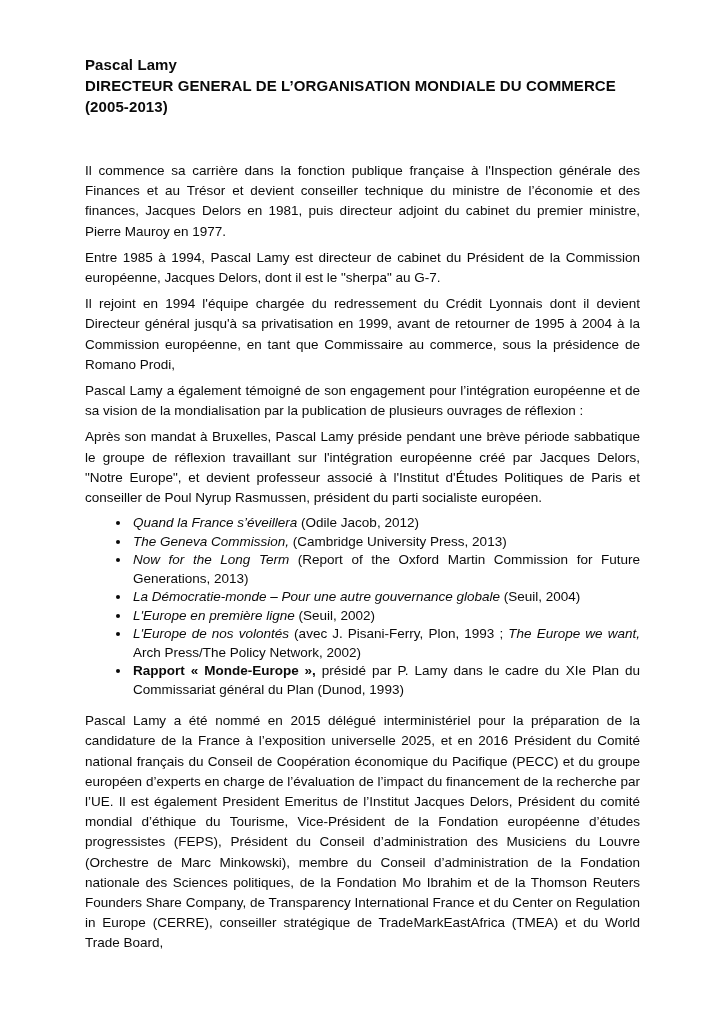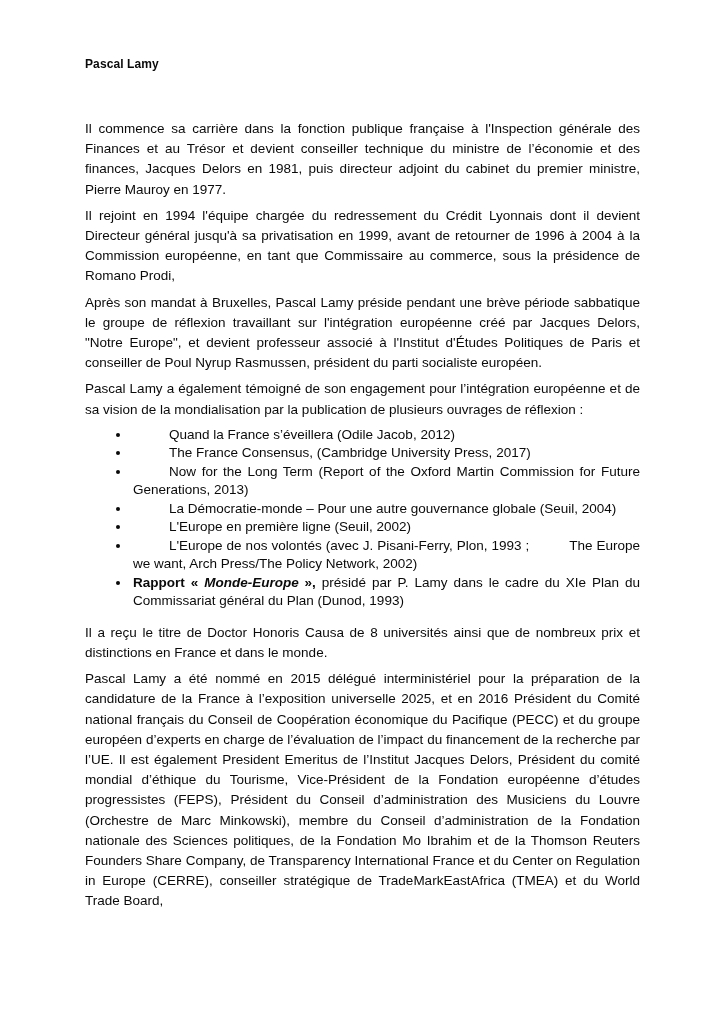--- a/index.html
+++ b/index.html
@@ -19,21 +19,21 @@
     color: #0a0a0a;
     overflow: hidden;
     -webkit-font-smoothing: antialiased;
   }
   .doc-header {
     margin-bottom: 44px;
   }
   .doc-title,
   .doc-subtitle {
     margin: 0;
-    font-size: 12px;
+    font-size: 15px;
     font-weight: 700;
     line-height: 21px;
     letter-spacing: 0.1px;
   }
   .doc-body p {
     margin: 0 0 6px 0;
     line-height: 20.2px;
     text-align: justify;
     text-justify: inter-word;
   }
@@ -45,55 +45,56 @@
     padding: 0 0 0 46px;
     list-style: disc outside;
   }
   ul.publications li {
     line-height: 18.5px;
     text-align: justify;
     text-justify: inter-word;
     padding-left: 2px;
   }
   .seg-r { font-style: normal; font-weight: 400; }
-  .seg-i { font-weight: 400; margin-left: 36px; }
+  .seg-i { font-style: italic; font-weight: 400; }
   .seg-b { font-style: normal; font-weight: 700; }
-  .seg-bi { font-style: italic; font-weight: 700; margin-top: 16px; }
+  .seg-bi { font-weight: 700; margin-top: 16px; }
 </style>
 </head>
 <body>
 
 <div class="page">
 
   <header class="doc-header">
     <p class="doc-title">Pascal Lamy</p>
+    <p class="doc-subtitle">DIRECTEUR GENERAL DE L’ORGANISATION MONDIALE DU COMMERCE (2005-2013)</p>
   </header>
 
   <main class="doc-body">
 
 
 
     <p>Il commence sa carrière dans la fonction publique française à l'Inspection générale des Finances et au Trésor et devient conseiller technique du ministre de l’économie et des finances, Jacques Delors en 1981, puis directeur adjoint du cabinet du premier ministre, Pierre Mauroy en 1977.</p>
 
+    <p>Entre 1985 à 1994, Pascal Lamy est directeur de cabinet du Président de la Commission européenne, Jacques Delors, dont il est le "sherpa" au G-7.</p>
 
-    <p>Il rejoint en 1994 l'équipe chargée du redressement du Crédit Lyonnais dont il devient Directeur général jusqu'à sa privatisation en 1999, avant de retourner de 1996 à 2004 à la Commission européenne, en tant que Commissaire au commerce, sous la présidence de Romano Prodi,</p>
+    <p>Il rejoint en 1994 l'équipe chargée du redressement du Crédit Lyonnais dont il devient Directeur général jusqu'à sa privatisation en 1999, avant de retourner de 1995 à 2004 à la Commission européenne, en tant que Commissaire au commerce, sous la présidence de Romano Prodi,</p>
+
+    <p>Pascal Lamy a également témoigné de son engagement pour l’intégration européenne et de sa vision de la mondialisation par la publication de plusieurs ouvrages de réflexion :</p>
 
     <p>Après son mandat à Bruxelles, Pascal Lamy préside pendant une brève période sabbatique le groupe de réflexion travaillant sur l'intégration européenne créé par Jacques Delors, "Notre Europe", et devient professeur associé à l'Institut d'Études Politiques de Paris et conseiller de Poul Nyrup Rasmussen, président du parti socialiste européen.</p>
 
-    <p>Pascal Lamy a également témoigné de son engagement pour l’intégration européenne et de sa vision de la mondialisation par la publication de plusieurs ouvrages de réflexion :</p>
-
     <ul class="publications">
         <li><span class="seg-i">Quand la France s’éveillera</span><span class="seg-r"> (Odile Jacob, 2012)</span></li>
-        <li><span class="seg-i">The France Consensus,</span><span class="seg-r"> (Cambridge University Press, 2017)</span></li>
+        <li><span class="seg-i">The Geneva Commission,</span><span class="seg-r"> (Cambridge University Press, 2013)</span></li>
         <li><span class="seg-i">Now for the Long Term</span><span class="seg-r"> (Report of the Oxford Martin Commission for Future Generations, 2013)</span></li>
         <li><span class="seg-i">La Démocratie-monde – Pour une autre gouvernance globale</span><span class="seg-r"> (Seuil, 2004)</span></li>
         <li><span class="seg-i">L'Europe en première ligne</span><span class="seg-r"> (Seuil, 2002)</span></li>
         <li><span class="seg-i">L'Europe de nos volontés</span><span class="seg-r"> (avec J. Pisani-Ferry, Plon, 1993 ; </span><span class="seg-i">The Europe we want,</span><span class="seg-r"> Arch Press/The Policy Network, 2002)</span></li>
         <li><span class="seg-b">Rapport « </span><span class="seg-bi">Monde-Europe</span><span class="seg-b"> »,</span><span class="seg-r"> présidé par P. Lamy dans le cadre du XIe Plan du Commissariat général du Plan (Dunod, 1993)</span></li>
       </ul>
 
-    <p>Il a reçu le titre de Doctor Honoris Causa de 8 universités ainsi que de nombreux prix et distinctions en France et dans le monde.</p>
 
     <p>Pascal Lamy a été nommé en 2015 délégué interministériel pour la préparation de la candidature de la France à l’exposition universelle 2025, et en 2016 Président du Comité national français du Conseil de Coopération économique du Pacifique (PECC) et du groupe européen d’experts en charge de l’évaluation de l’impact du financement de la recherche par l’UE. Il est également President Emeritus de l’Institut Jacques Delors, Président du comité mondial d’éthique du Tourisme, Vice-Président de la Fondation européenne d’études progressistes (FEPS), Président du Conseil d’administration des Musiciens du Louvre (Orchestre de Marc Minkowski), membre du Conseil d’administration de la Fondation nationale des Sciences politiques, de la Fondation Mo Ibrahim et de la Thomson Reuters Founders Share Company, de Transparency International France et du Center on Regulation in Europe (CERRE), conseiller stratégique de TradeMarkEastAfrica (TMEA) et du World Trade Board,</p>
 
   </main>
 
 </div>
 
 </body></html>

